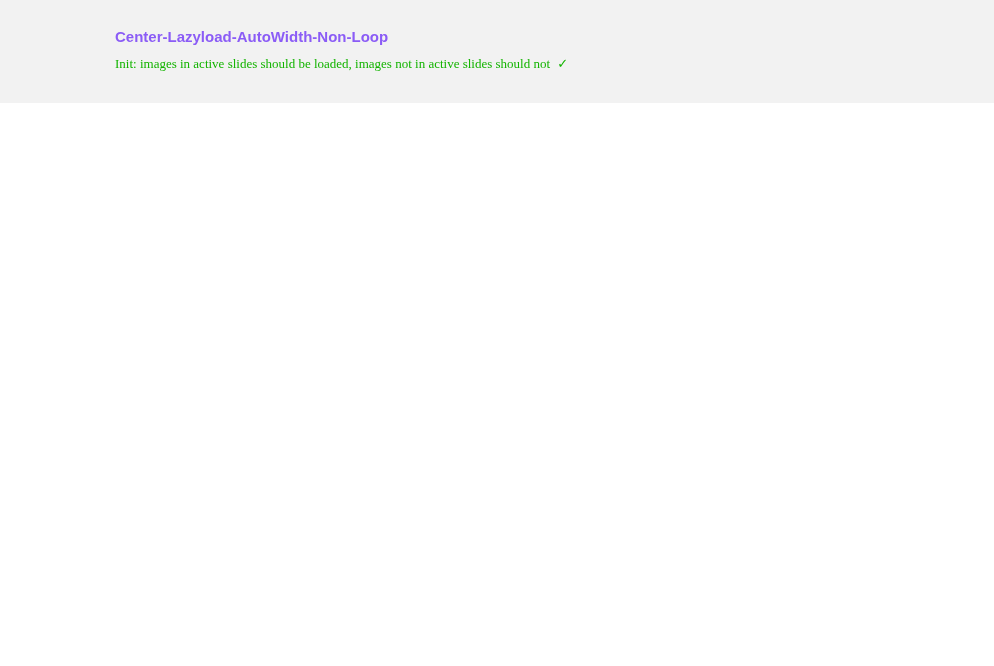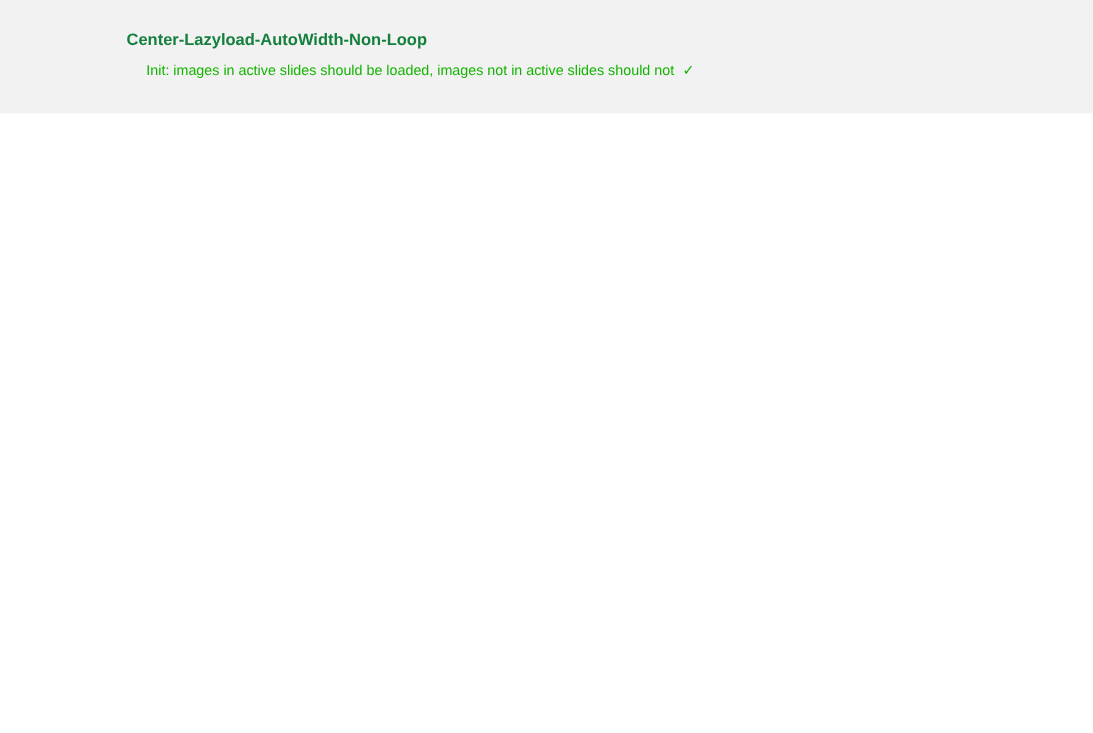--- a/index.html
+++ b/index.html
@@ -16,25 +16,26 @@
     .panel {
       background: #f2f2f2;
       padding: 28px 0 24px 0;
     }
     .inner {
       margin-left: 115px;
     }
     .title {
       font-size: 15px;
       font-weight: bold;
-      color: #15803d;
+      color: #8b5cf6;
       margin-bottom: 10px;
     }
     .result-list {
-      margin-left: 18px;
+      margin-left: 0;
+      font-family: Liberation Serif, serif;
     }
     .result-item {
       font-size: 13px;
       color: #13b400;
       line-height: 1.4;
       margin-bottom: 6px;
     }
     .check {
       color: #13b400;
       margin-left: 4px;

